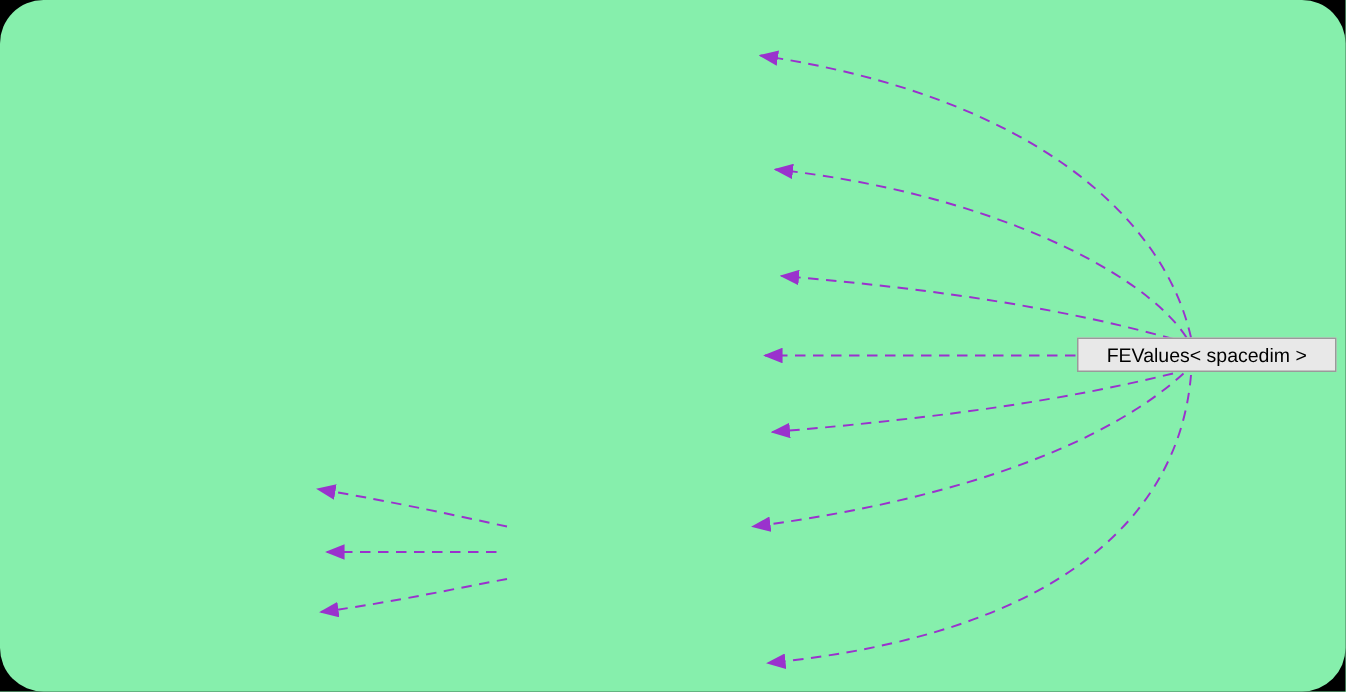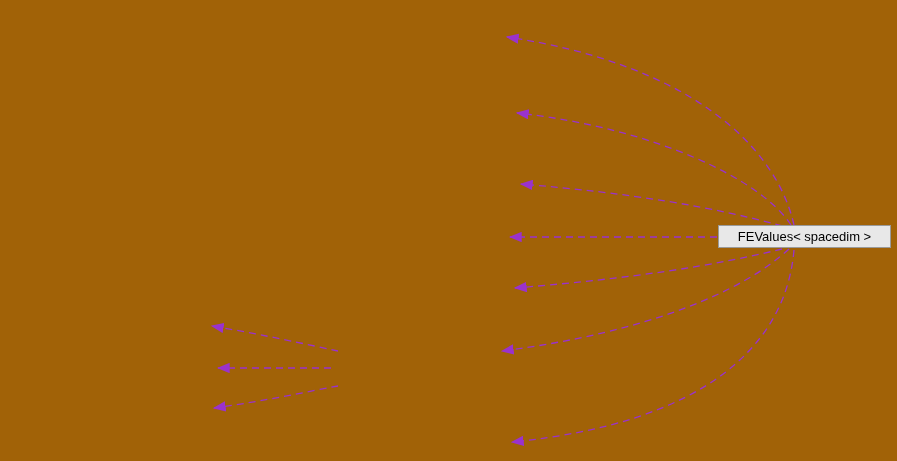--- a/index.html
+++ b/index.html
@@ -10,21 +10,22 @@
     width: 897px;
     height: 461px;
     background: #000000;
     overflow: hidden;
     font-family: "Liberation Sans", sans-serif;
   }
   .stage {
     position: relative;
     width: 897px;
     height: 461px;
-    background: #a16207;
+    background: #86efac;
+    border-radius: 29px;
   }
   svg.edges-layer {
     position: absolute;
     left: 0;
     top: 0;
     display: block;
   }
   .edge {
     fill: none;
     stroke: #9a32cd;

